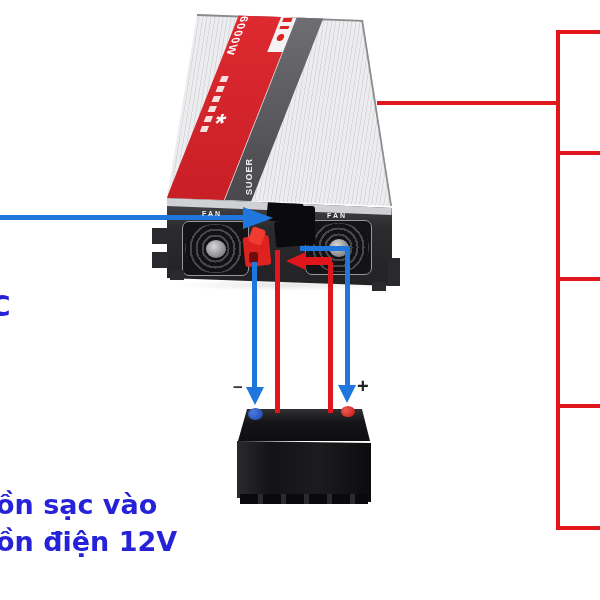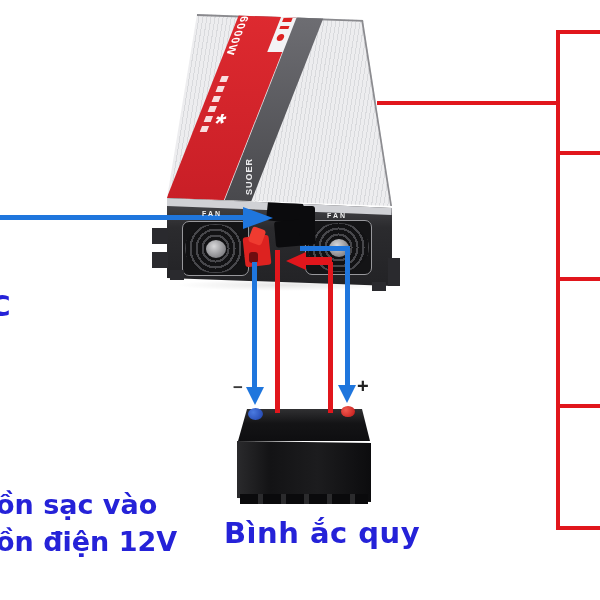--- a/index.html
+++ b/index.html
@@ -176,15 +176,14 @@
   <div class="term" id="term-neg"></div>
   <div class="term" id="term-pos"></div>
   <span class="sign" style="left:233px;top:378px;font-size:17px;color:#3a3a3a;">−</span>
   <span class="sign" style="left:357px;top:375px;font-size:20px;">+</span>
 
   <div class="cap" id="cap-left">
     <div>ồn sạc vào</div>
     <div>ồn điện 12V</div>
   </div>
   <div class="cap" id="cap-partial">C</div>
-  <div class="cap" id="cap-battery">Bình ắc quy</div>
 
 </div>
 
 </body></html>

